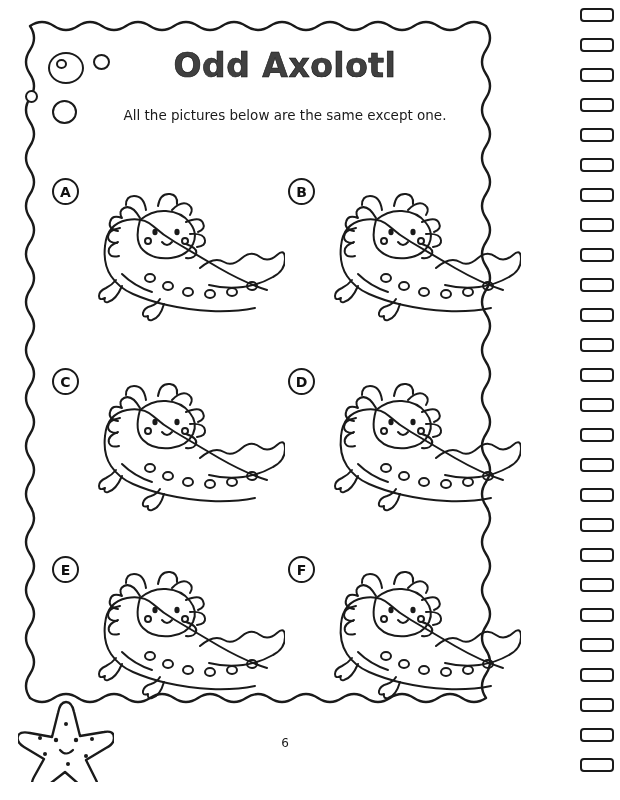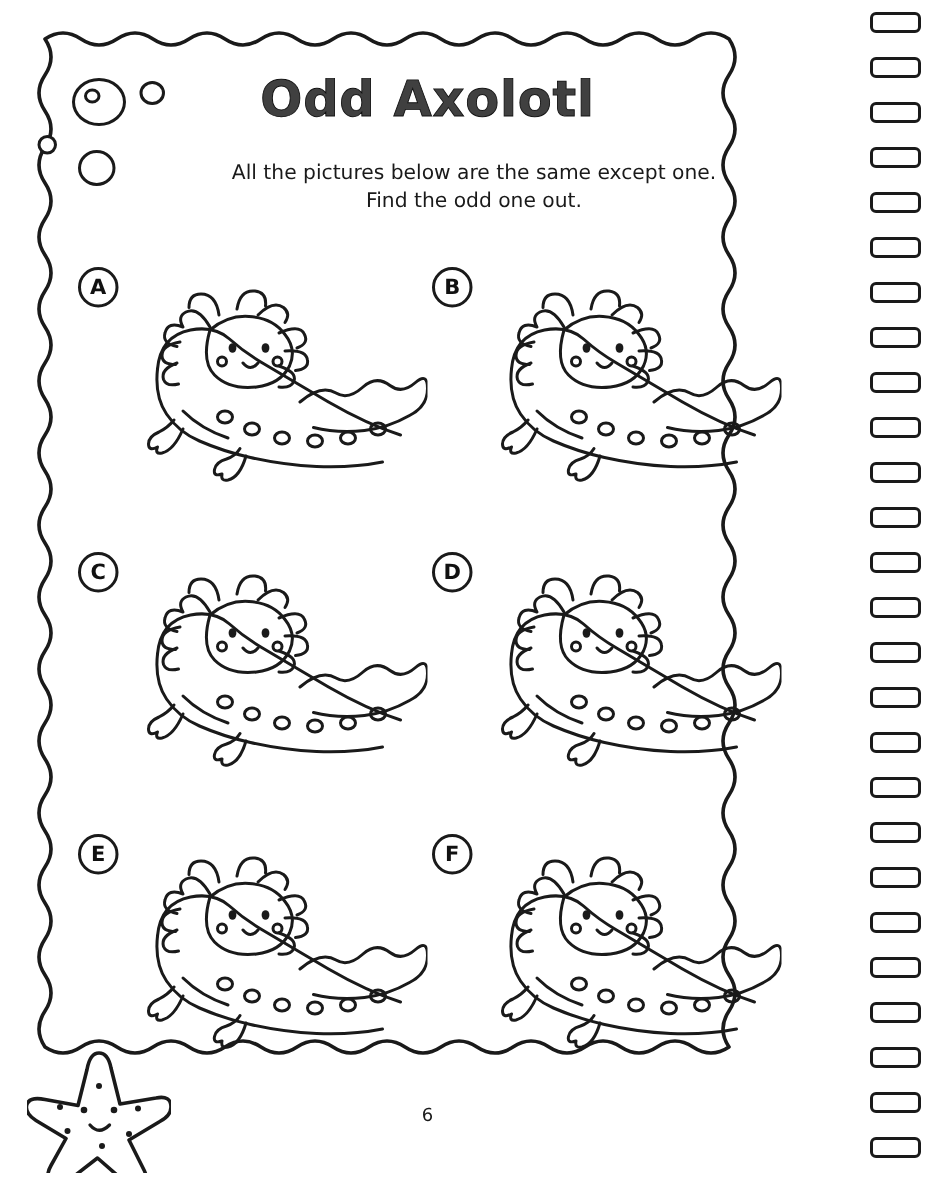--- a/index.html
+++ b/index.html
@@ -76,21 +76,20 @@
   #instructions {
     position: absolute;
     left: 0;
     top: 106px;
     width: 570px;
     text-align: center;
     font-family: "DejaVu Sans", sans-serif;
     font-size: 13.5px;
     line-height: 19px;
     color: #1a1a1a;
-    padding-left: 31px;
   }
 
   
   .bubble {
     position: absolute;
     border: 2.2px solid #1a1a1a;
     border-radius: 50%;
     background: #ffffff;
     box-sizing: border-box;
   }
@@ -205,21 +204,20 @@
   </svg>
 
   <div class="bubble" id="bubble-1"></div>
   <div class="bubble" id="bubble-2"></div>
   <div class="bubble" id="bubble-3"></div>
   <div class="bubble" id="bubble-4"></div>
 
   <div id="title">Odd Axolotl</div>
   <div id="instructions">
     <div>All the pictures below are the same except one.</div>
-    <div>Find the odd one out.</div>
   </div>
 
   <div id="grid">
 
     <div class="cell cell-0">
       <div class="cell-label">A</div>
       <svg class="axolotl" viewBox="0 0 225 170" aria-hidden="true">
         <g fill="none" stroke="#1a1a1a" stroke-width="2" stroke-linecap="round" stroke-linejoin="round">
 
           <path d="M45 70 q2 -22 22 -26 q16 -3 26 6 q10 9 22 16 q22 13 44 26 q26 15 48 22"></path>

